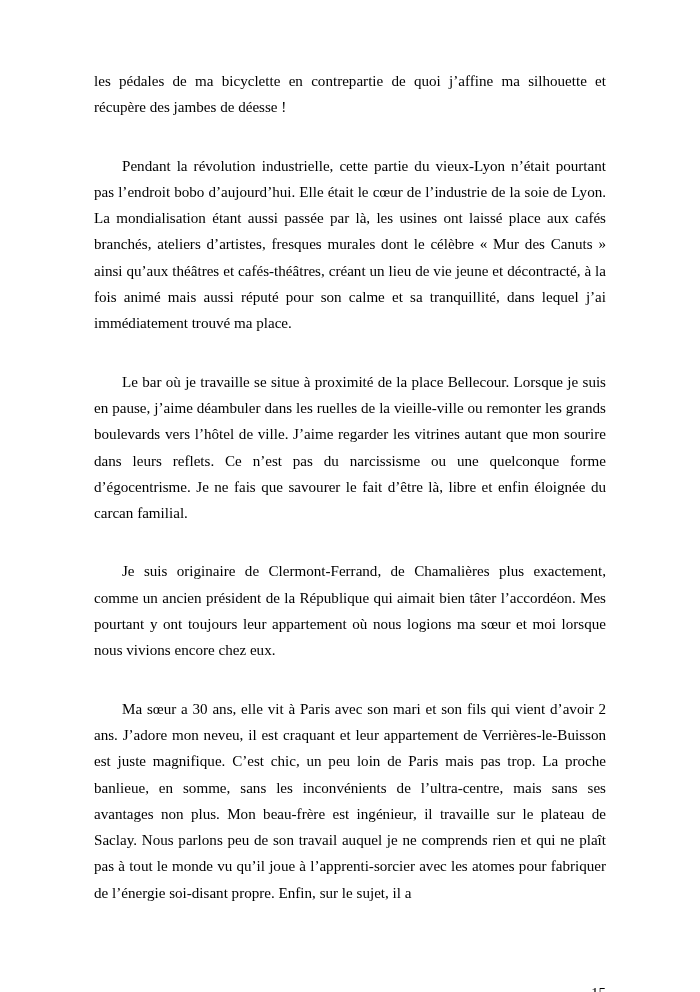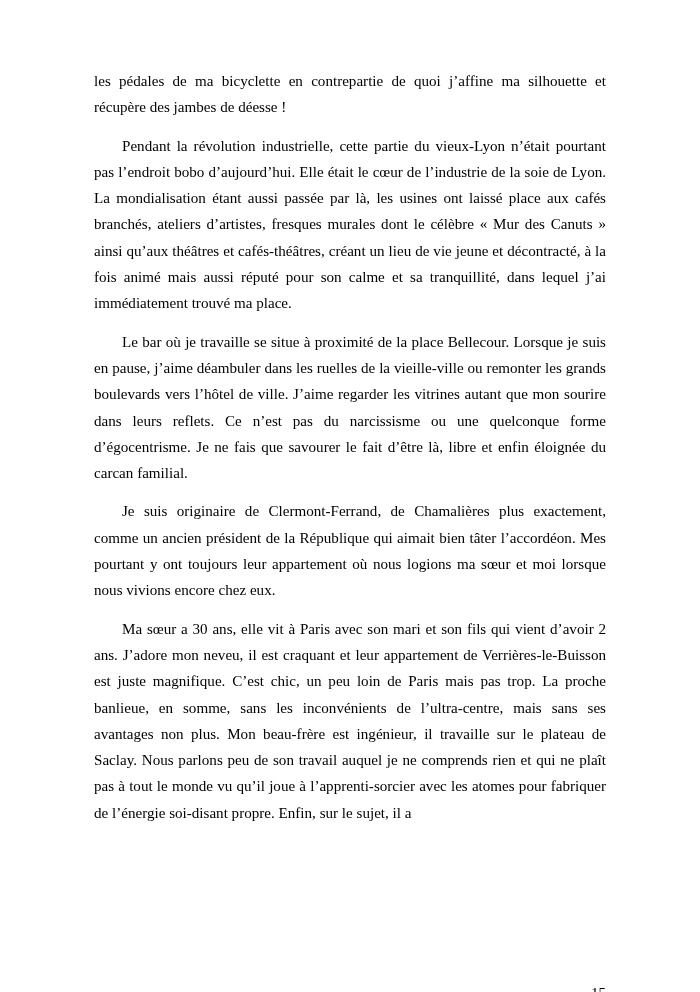--- a/index.html
+++ b/index.html
@@ -31,21 +31,21 @@
   }
   p.para {
     margin: 0 0 0 0;
     font-size: 15.1px;
     line-height: 26.3px;
     text-align: justify;
     text-justify: inter-word;
     hyphens: none;
   }
   p.para + p.para {
-    margin-top: 12px;
+    margin-top: 32px;
   }
   p.indent {
     text-indent: 28px;
   }
   .folio {
     position: absolute;
     left: 0;
     top: 915px;
     width: 512px;
     text-align: right;

